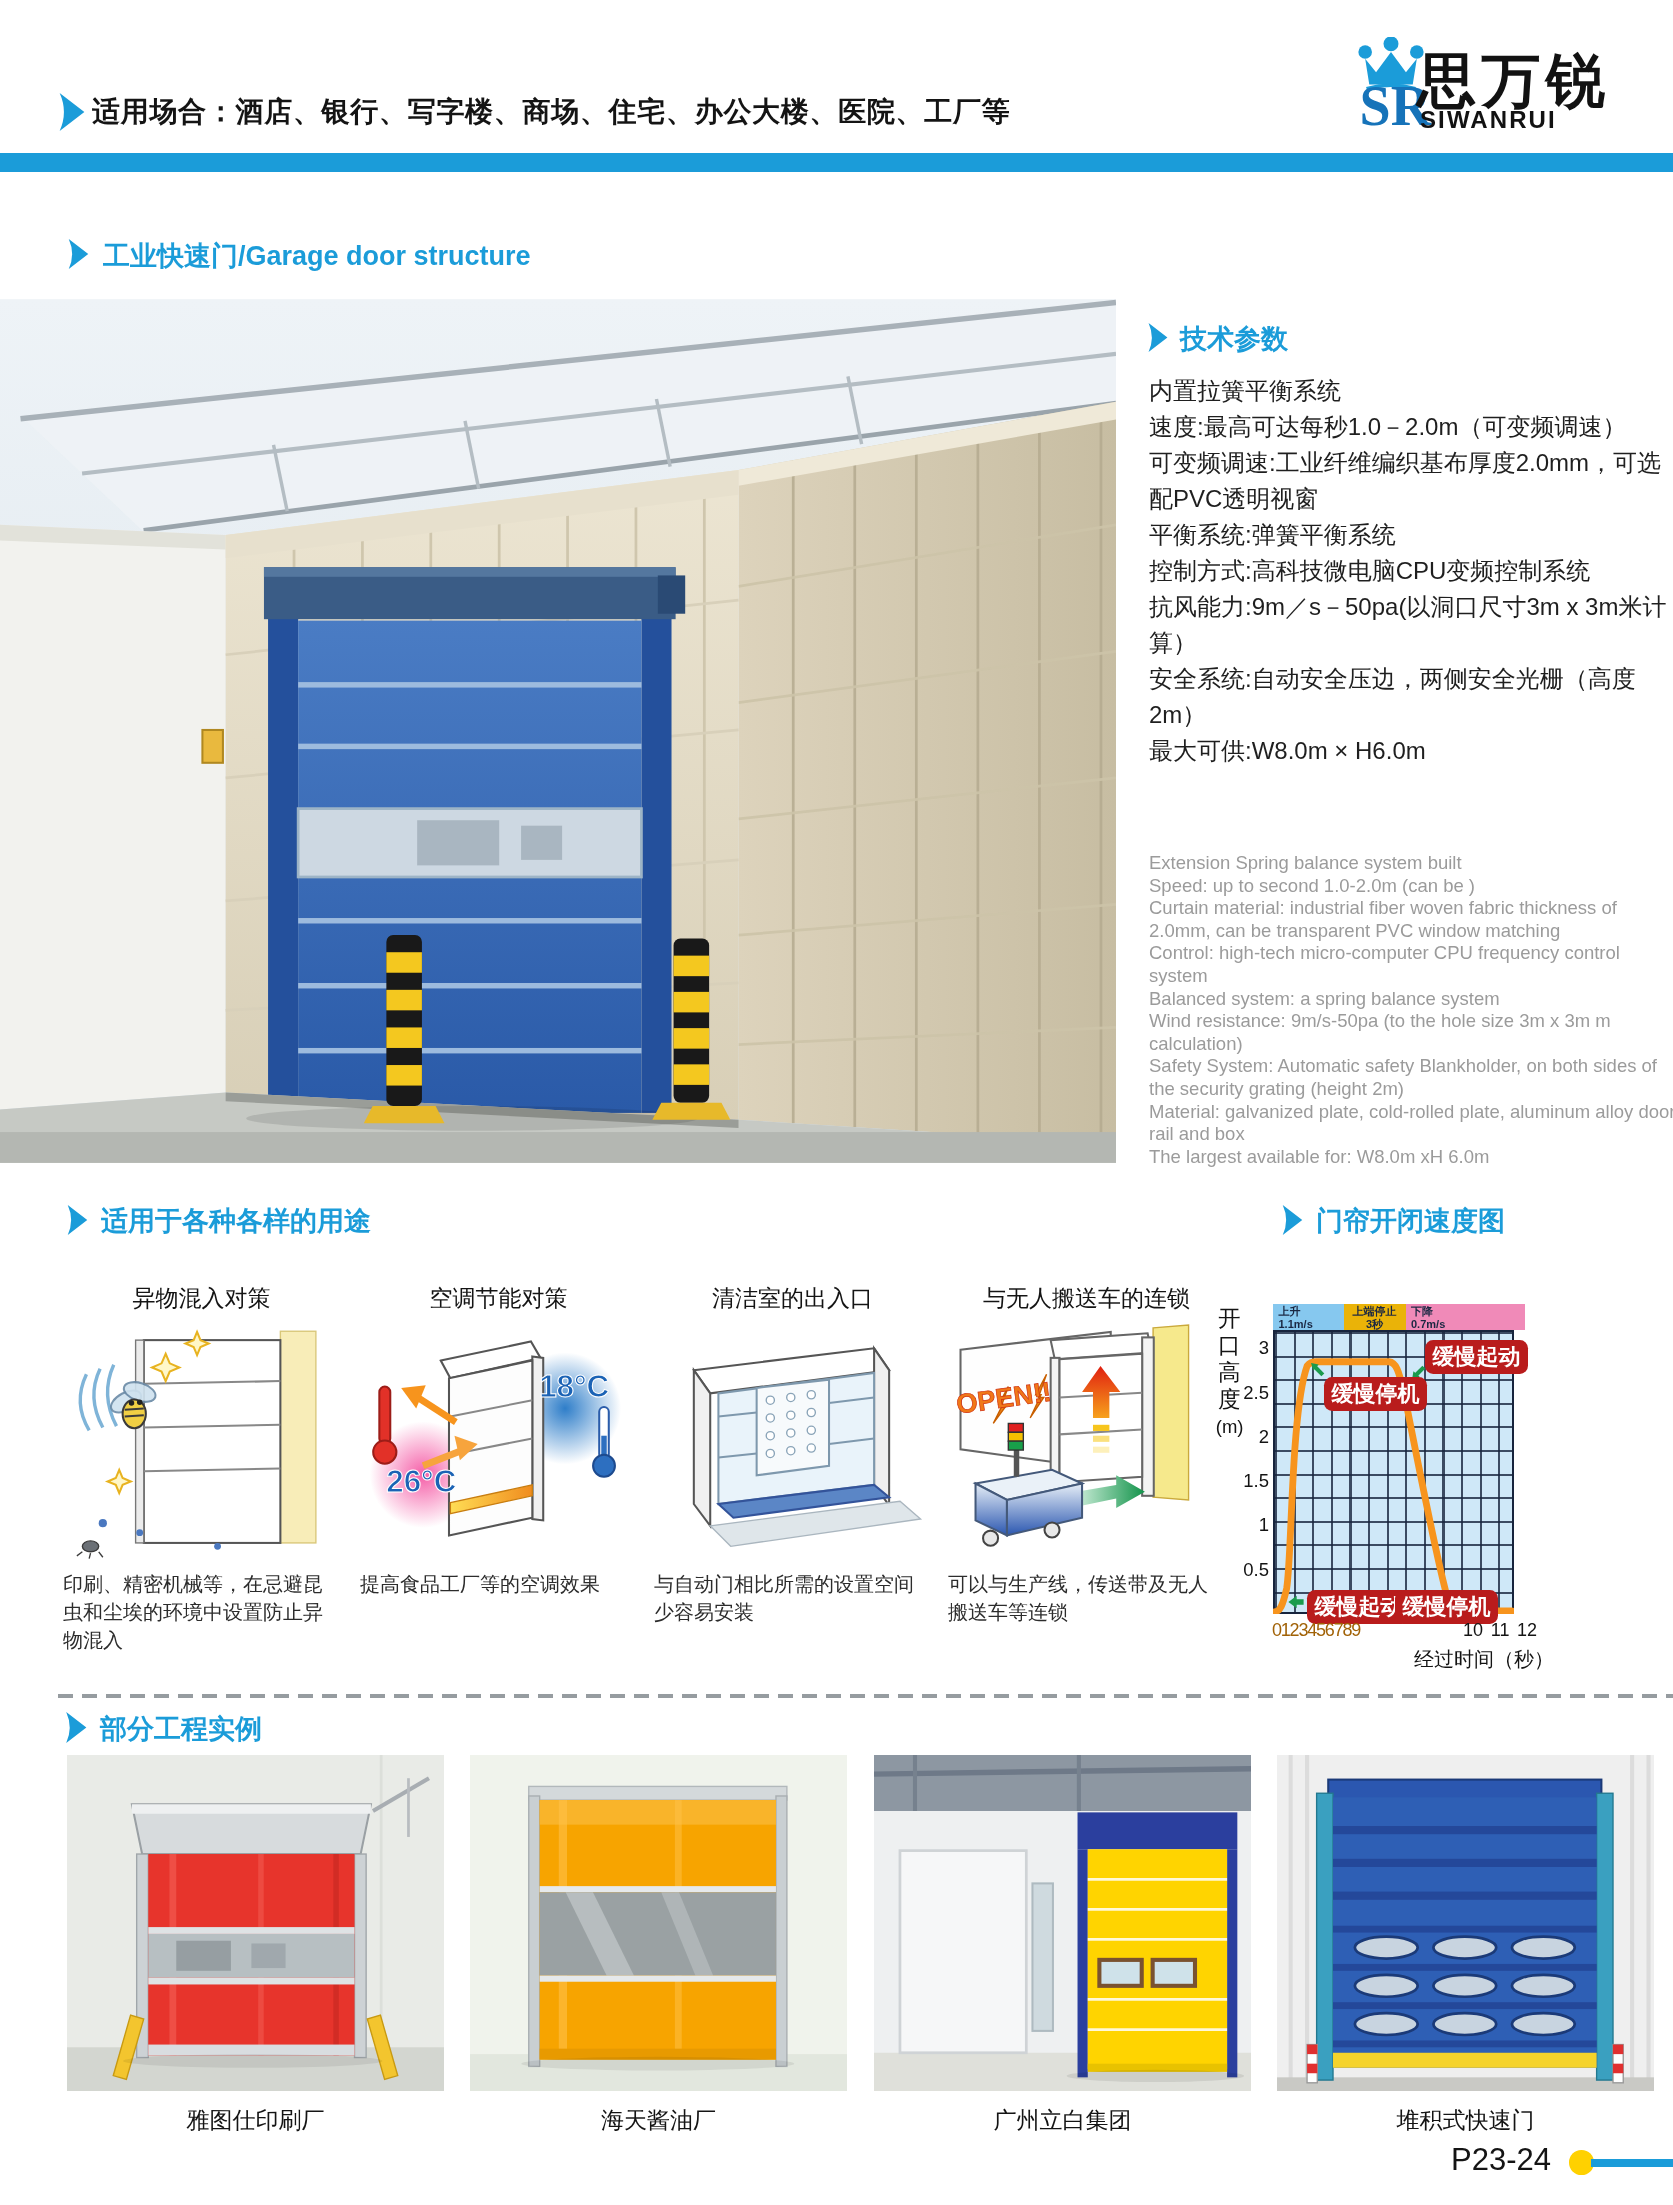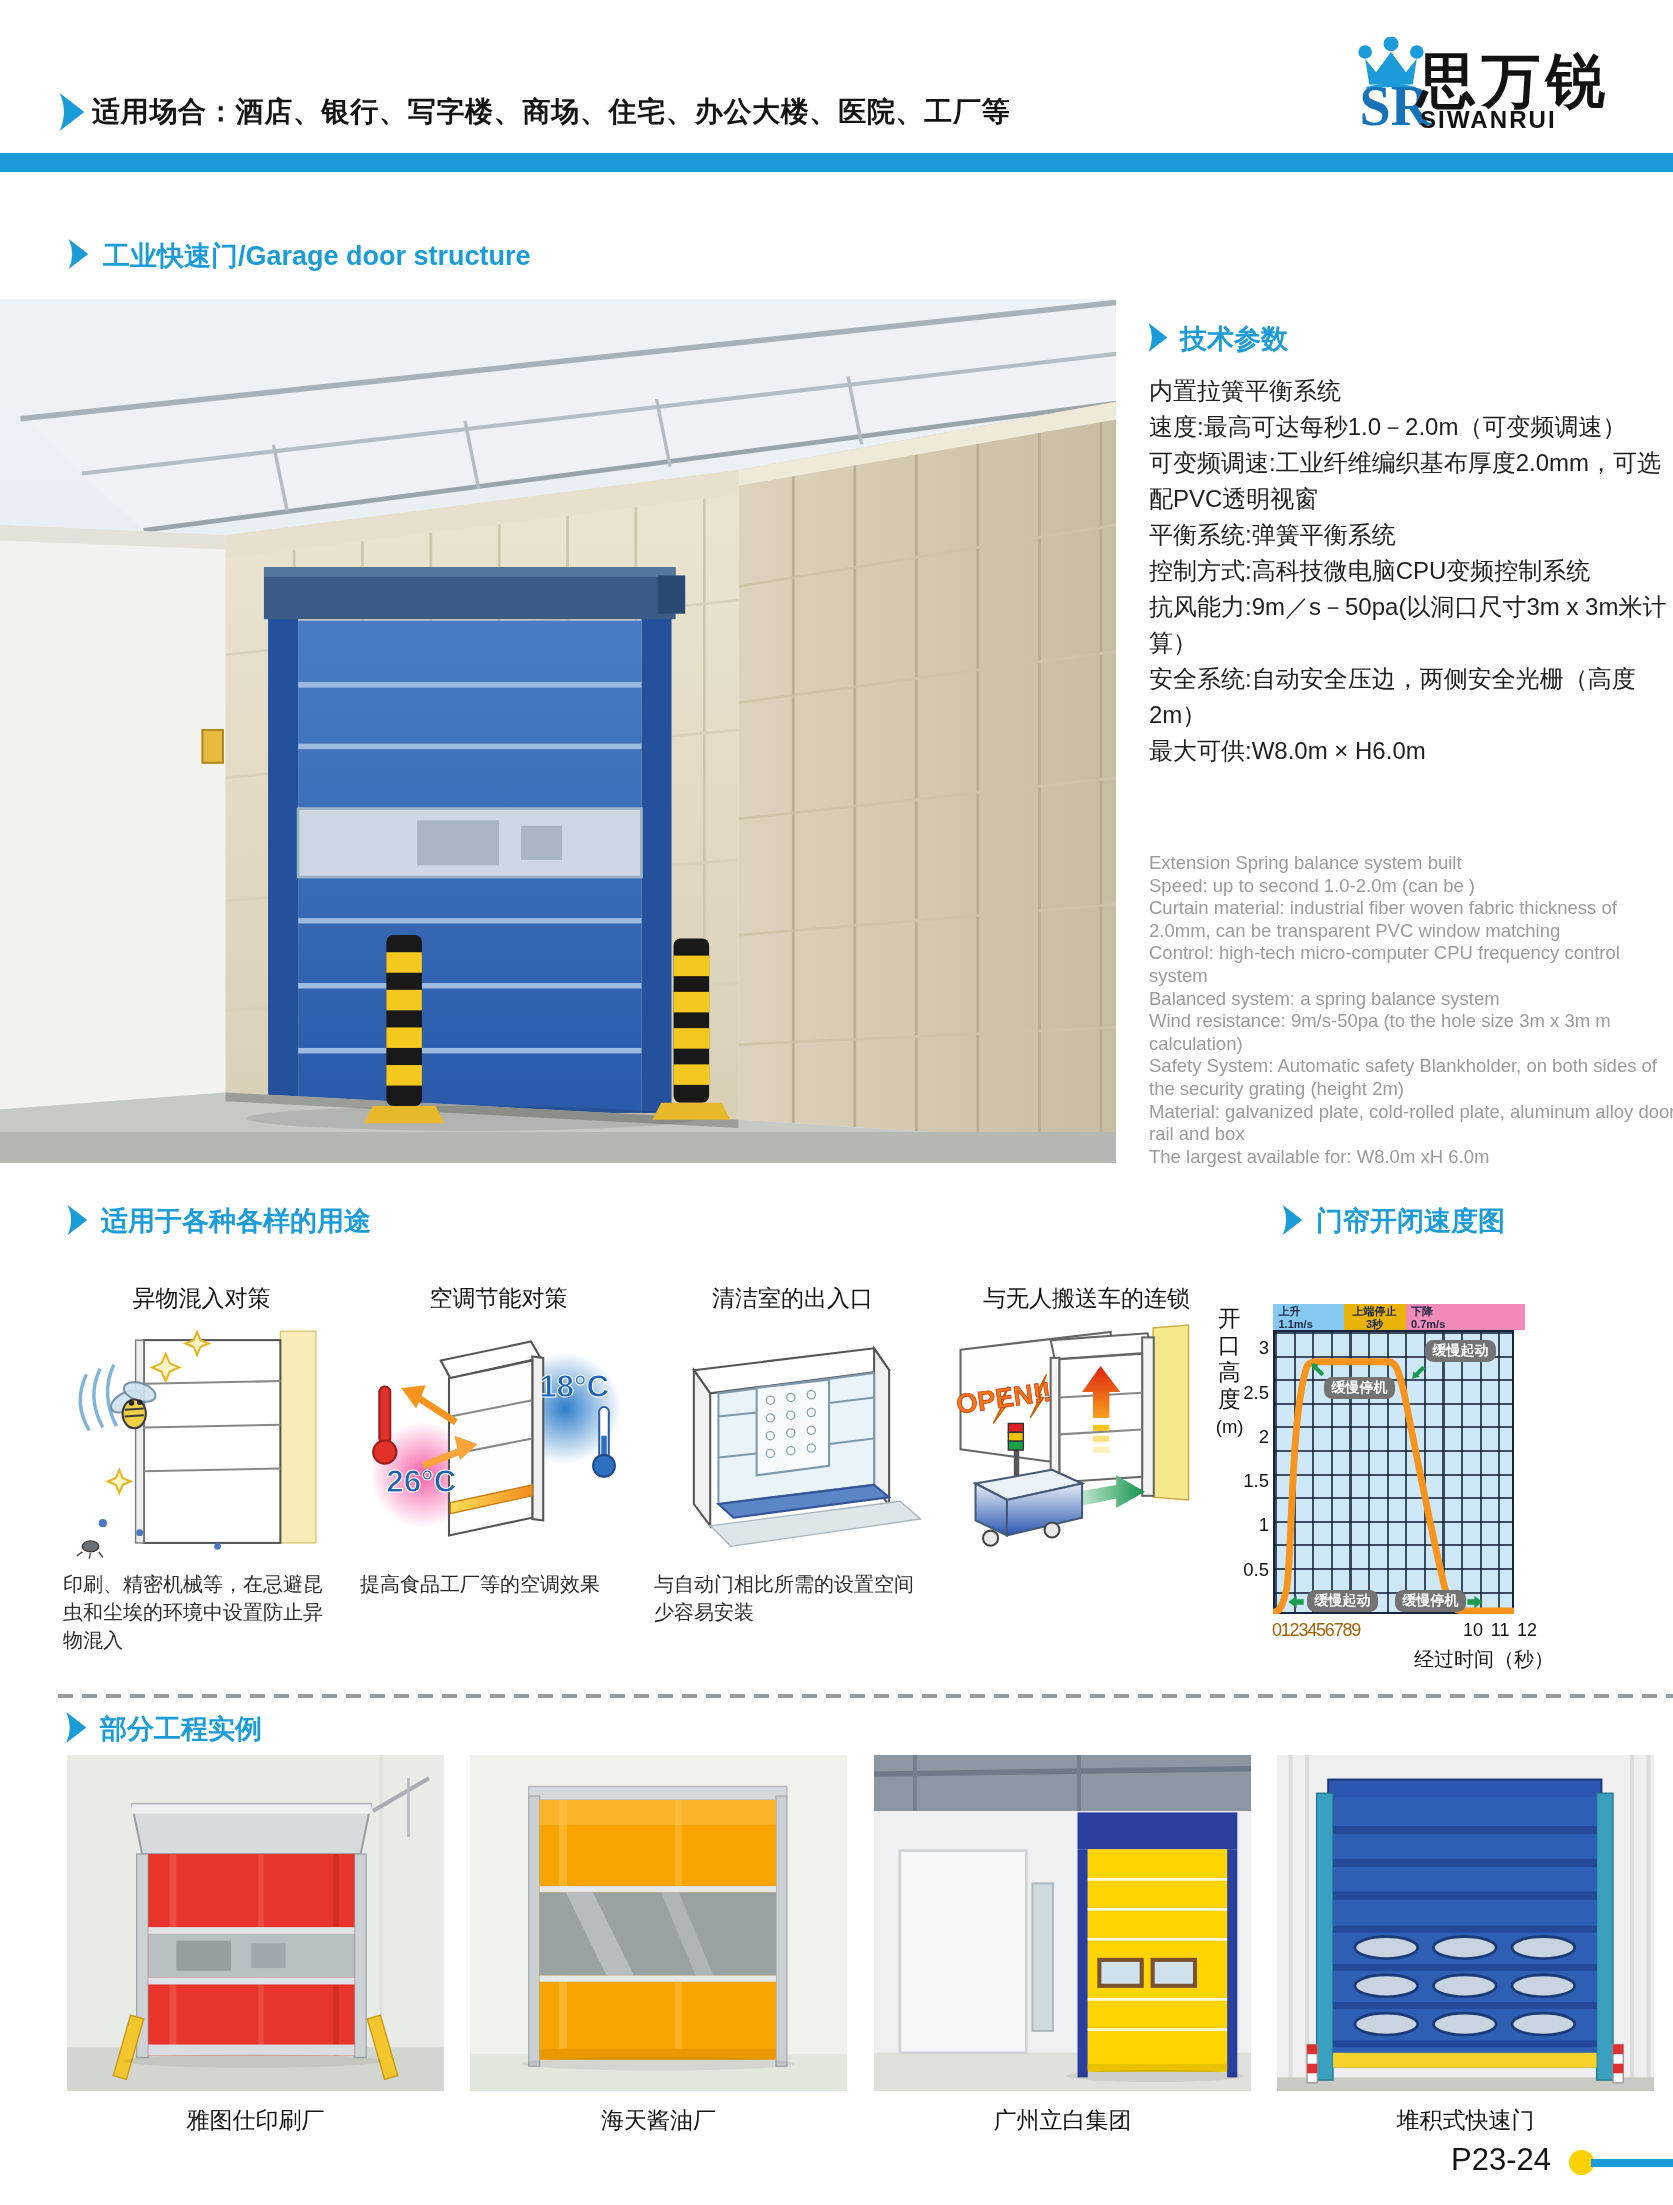--- a/index.html
+++ b/index.html
@@ -39,21 +39,21 @@
   .bandc{font-size:11px;line-height:12.3px;font-weight:bold;color:#1a2742;padding-top:1.4px;}
   .b-up{width:65px;background:#86c8ef;padding-left:5.5px;}
   .b-stop{width:62px;background:#eab308;text-align:center;}
   .b-down{width:114px;background:#f08ab8;padding-left:5.5px;}
   .plot{position:absolute;left:64px;top:46px;width:241px;height:284px;background:#cfe8f8;
         border:2.7px solid #17243d;box-sizing:border-box;
         background-image:
           repeating-linear-gradient(to right, rgba(23,36,61,.8) 0 2.1px, transparent 2.1px 18.6px),
           repeating-linear-gradient(to bottom, rgba(23,36,61,.8) 0 2.1px, transparent 2.1px 23.6px);}
   .curve{position:absolute;left:64px;top:46px;}
-  .pill{position:absolute;background:#737373;color:#fff;font-size:14px;font-weight:bold;
+  .pill{position:absolute;background:#b91c1c;color:#fff;font-size:22px;font-weight:bold;
         padding:2.1px 7.5px;border-radius:8.2px;white-space:nowrap;}
   .pill-tl{left:115px;top:93px;} .pill-tr{left:216px;top:56px;}
   .pill-bl{left:98px;top:306px;} .pill-br{left:186px;top:306px;}
   .gar{position:absolute;width:18px;height:18px;}
   .xt-left{position:absolute;left:63px;top:336px;font-size:18px;color:#a16207;word-spacing:-6.2px;}
   .xt-right{position:absolute;left:254px;top:336px;font-size:18px;color:#141414;word-spacing:2.7px;}
   .xlabel{position:absolute;left:205px;top:362px;font-size:20px;color:#141414;}
   
   .dash{left:58px;top:1694px;width:1615px;height:4.1px;
         background:repeating-linear-gradient(to right,#969ca0 0 15px,transparent 15px 24px);}
@@ -393,20 +393,21 @@
         <circle cx="152" cy="306" r="11" fill="#e8e8e8" stroke="#444" stroke-width="3"></circle>
         <rect x="96" y="186" width="8" height="42" fill="#555"></rect>
         <rect x="88" y="150" width="22" height="13" fill="#e02020" stroke="#333" stroke-width="2"></rect>
         <rect x="88" y="163" width="22" height="13" fill="#f5c000" stroke="#333" stroke-width="2"></rect>
         <rect x="88" y="176" width="22" height="13" fill="#18a04a" stroke="#333" stroke-width="2"></rect>
         <polygon points="120,142 136,108 128,108 144,78 132,112 140,112" fill="#f08018" stroke="#c85f00" stroke-width="2"></polygon>
         <polygon points="66,150 80,122 74,122 88,96 78,124 85,124" fill="#f08018" stroke="#c85f00" stroke-width="2"></polygon>
         <text x="14" y="136" font-size="40" font-weight="bold" fill="#f07818" stroke="#d03010" stroke-width="1" transform="rotate(-8 14 136)">OPEN!!</text>
       </svg>
     </div>
+    <div class="panel-cap">可以与生产线，传送带及无人搬送车等连锁</div>
   </div>
 
   <div class="abs chart">
     <div class="ylab">
       <div>开</div>
       <div>口</div>
       <div>高</div>
       <div>度</div>
       <div class="unit">(m)</div>
     </div>

